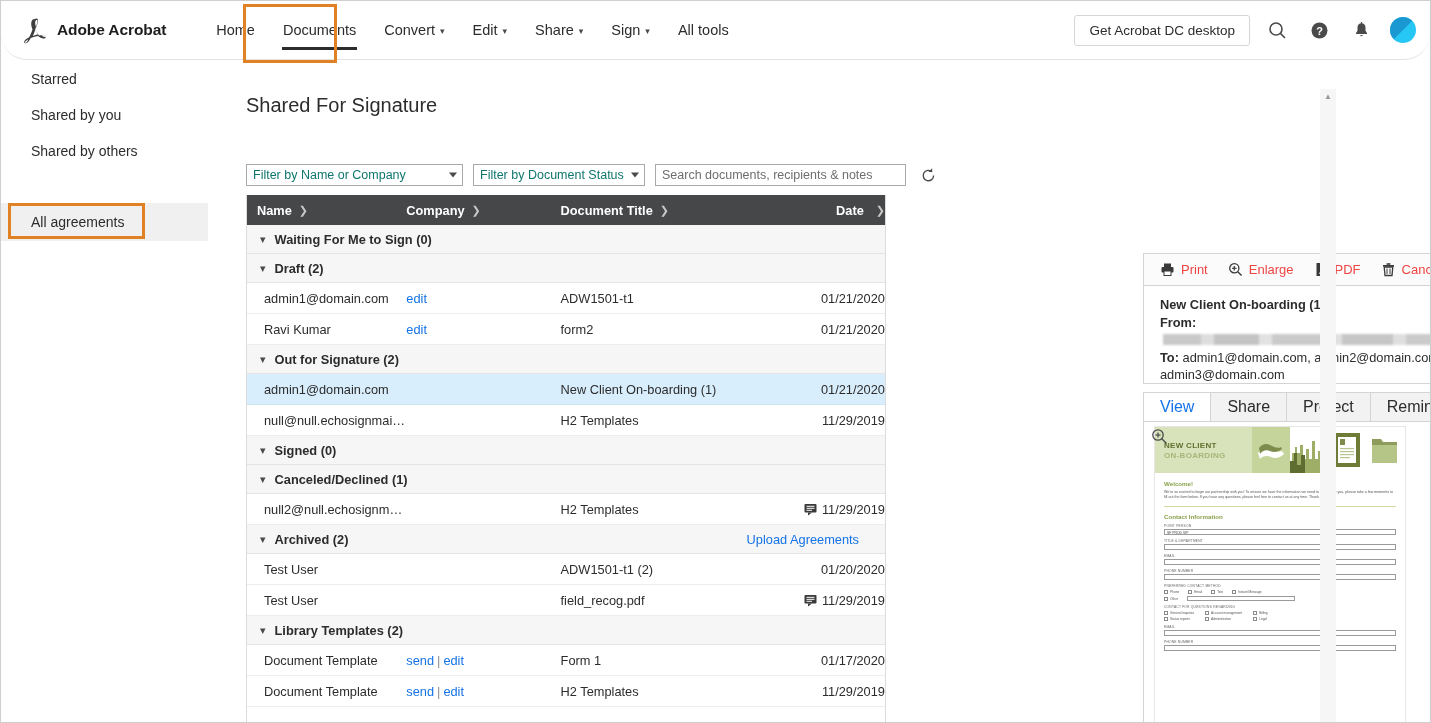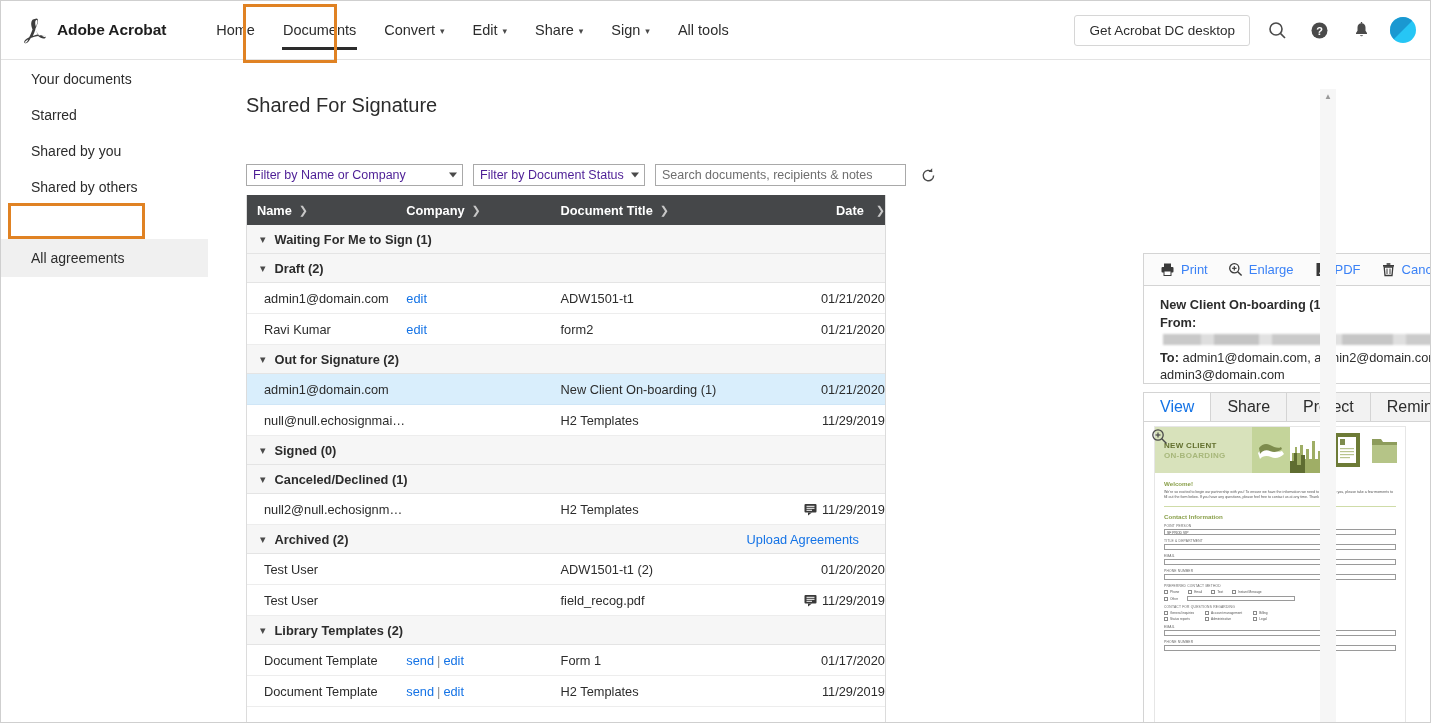--- a/index.html
+++ b/index.html
@@ -15,21 +15,21 @@
     width: 1431px; height: 723px;
     border: 1px solid #cfcfcf;
     background: #fff;
     overflow: hidden;
   }
 
   
   .topnav {
     position: absolute; left: 0; top: 0; width: 1429px; height: 59px;
     background: #fff; border-bottom: 1px solid #e3e3e3;
-    display: flex; align-items: center;
+    display: flex; align-items: center; border-radius: 26px;
   }
   .brand { display: flex; align-items: center; margin-left: 18px; }
   .acro-logo { width: 28px; height: 30px; margin-right: 10px; }
   .brand-name { font-size: 15.5px; font-weight: bold; color: #1d1d1d; letter-spacing: -0.1px; }
   .navitems { display: flex; align-items: center; margin-left: 36px; height: 59px; }
   .navitem {
     position: relative; font-size: 14.5px; color: #2c2c2c;
     padding: 0 14px; height: 59px; display: flex; align-items: center;
     cursor: pointer; white-space: nowrap;
   }
@@ -87,21 +87,21 @@
   .page-title {
     font-size: 20px; color: #2c2c2c; margin: 33px 0 0 5px; font-weight: normal;
   }
 
   
   .filterbar {
     position: absolute; left: 5px; top: 103px; display: flex; align-items: center;
   }
   .select-box {
     position: relative; height: 22px; border: 1px solid #a9a9a9; background: #fff;
-    font-size: 12.5px; color: #4c1d95; display: flex; align-items: center;
+    font-size: 12.5px; color: #0f766e; display: flex; align-items: center;
     padding: 0 20px 0 6px; cursor: pointer; margin-right: 10px; white-space: nowrap;
   }
   .select-box .arrow {
     position: absolute; right: 5px; top: 50%; transform: translateY(-50%);
     width: 0; height: 0; border-left: 4px solid transparent;
     border-right: 4px solid transparent; border-top: 5px solid #4a4a4a;
   }
   .sel-name { width: 217px; }
   .sel-status { width: 172px; }
   .searchbox {
@@ -160,21 +160,21 @@
   
   .rightpanel {
     position: absolute; left: 902px; top: 192px; width: 403px; bottom: 0;
   }
   .toolbar {
     height: 33px; border: 1px solid #d4d4d4; background: #fbfbfb;
     display: flex; align-items: center; padding-left: 16px; gap: 20px;
   }
   .tool {
     display: flex; align-items: center; gap: 6px; font-size: 13px;
-    color: #3b82f6; cursor: pointer; white-space: nowrap;
+    color: #ef4444; cursor: pointer; white-space: nowrap;
   }
   .meta-wrap {
     position: relative; border: 1px solid #d4d4d4; border-top: none;
     height: 98px; background: #fff; overflow: hidden;
   }
   .meta {
     padding: 10px 26px 0 16px; font-size: 12.8px; color: #2c2c2c; line-height: 17.5px;
   }
   .meta .b { font-weight: bold; }
   .redact {
@@ -297,21 +297,20 @@
             <path d="M7.9 14.2a1.7 1.7 0 0 0 3.2 0z" fill="#4a4a4a"></path>
             <line x1="9.5" y1="1" x2="9.5" y2="2.6" stroke="#4a4a4a" stroke-width="1.3"></line>
           </svg>
       </div>
       <div class="avatar-circle"></div>
     </div>
   </div>
   <div class="doc-highlight"></div>
 
   <div class="sidebar">
-    <div class="side-item">Your documents</div>
     <div class="side-item">Starred</div>
     <div class="side-item">Shared by you</div>
     <div class="side-item">Shared by others</div>
     <div class="side-item agreements">All agreements</div>
   </div>
   <div class="agree-highlight"></div>
 
   <div class="main">
     <h1 class="page-title">Shared For Signature</h1>
 
@@ -348,21 +347,21 @@
           <span class="chev">❯</span>
         </div>
         <div class="th c-date">
           <span>Date</span>
           <span class="chev">❯</span>
         </div>
       </div>
       <div id="table-body">
           <div class="grouprow">
             <span class="caretdown">▾</span>
-            <span class="glabel">Waiting For Me to Sign (1)</span>
+            <span class="glabel">Waiting For Me to Sign (0)</span>
           </div>
           <div class="grouprow">
             <span class="caretdown">▾</span>
             <span class="glabel">Draft (2)</span>
           </div>
           <div class="datarow">
             <div class="c-name">admin1@domain.com</div>
             <div class="c-comp actions"><a>edit</a></div>
             <div class="c-title">ADW1501-t1</div>
             <div class="c-date">

